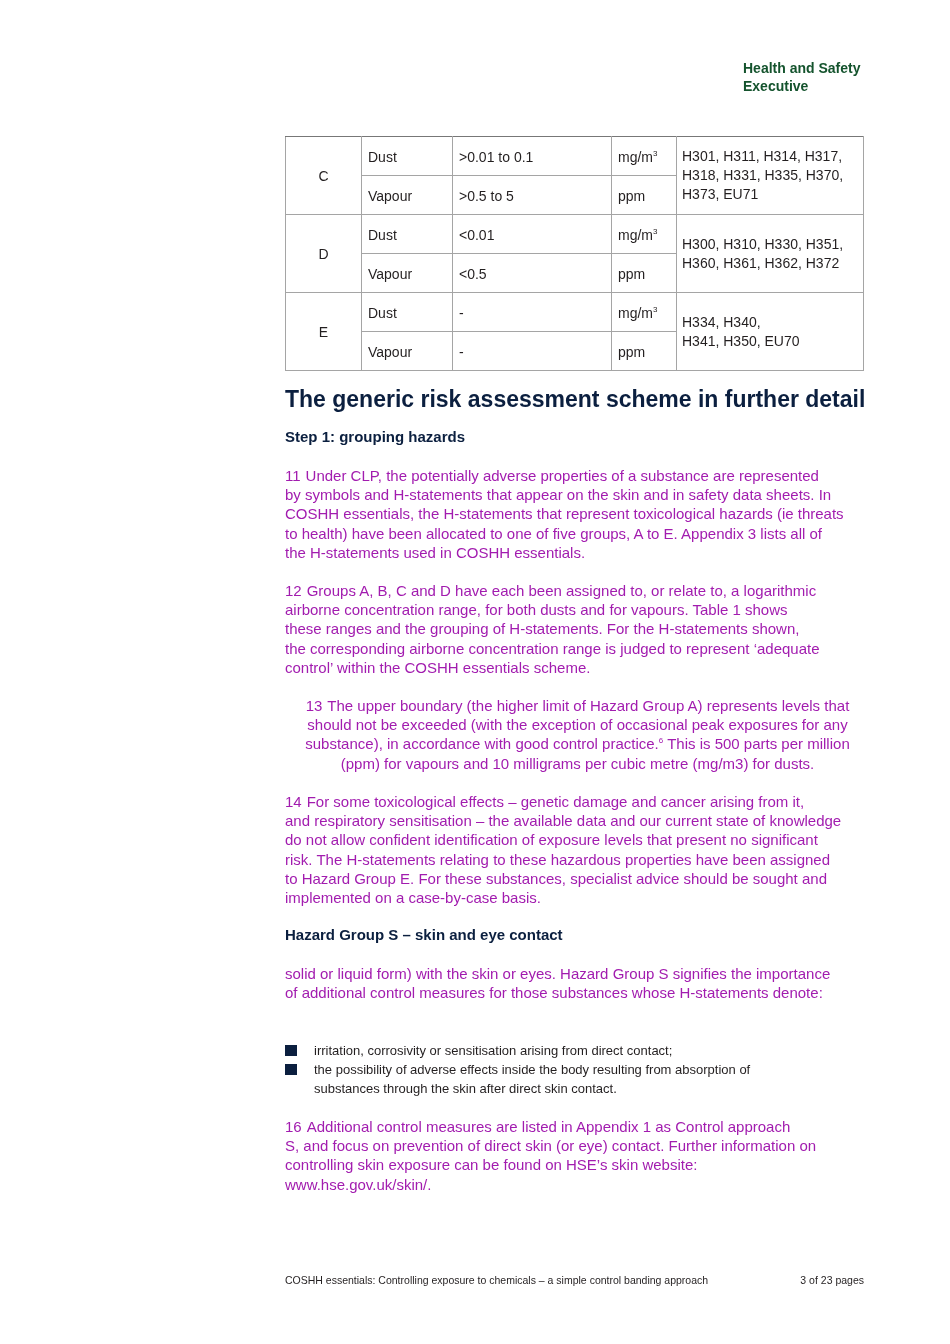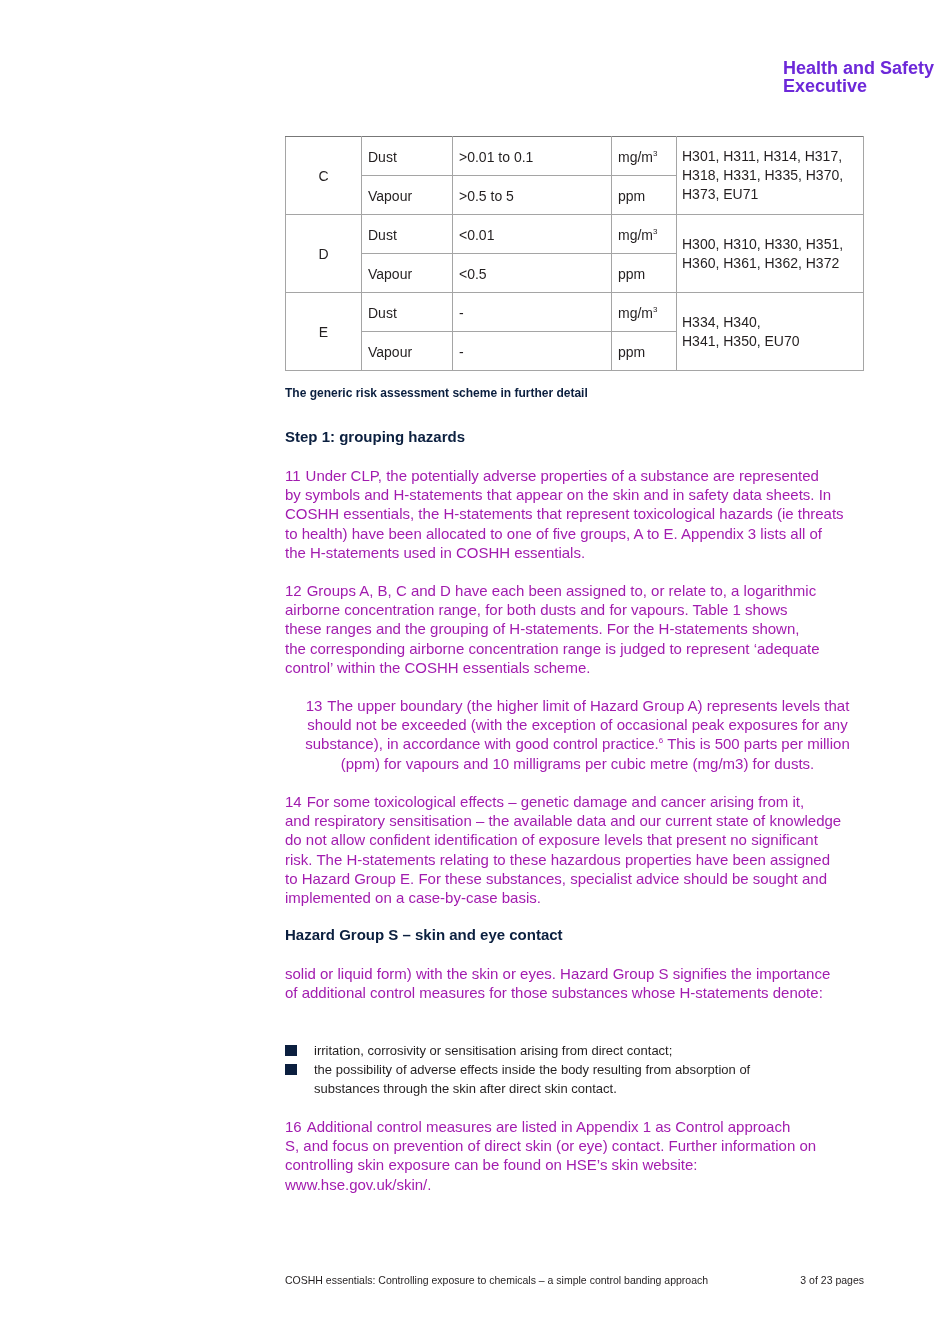--- a/index.html
+++ b/index.html
@@ -2,42 +2,42 @@
 <html><head>
   <meta charset="utf-8">
   <style>
     html, body { margin: 0; padding: 0; background: #ffffff; }
     body {
       width: 950px; height: 1344px; position: relative; overflow: hidden;
       font-family: "Liberation Sans", sans-serif; color: #231f20;
     }
     .org-name {
       position: absolute; left: 743px; top: 59px;
-      font-size: 18px; font-weight: bold; line-height: 18px; color: #6d28d9; margin-left: 40px;
+      font-size: 14px; font-weight: bold; line-height: 18px; color: #14532d;
     }
     .org-name div { white-space: nowrap; }
     table.hazard {
       position: absolute; left: 285px; top: 136px; width: 579px;
       border-collapse: collapse; font-size: 14px; color: #231f20;
       border: 1.3px solid #333;
     }
     table.hazard td {
       border: 1px solid #a5a5a5; padding: 0 0 0 6px; vertical-align: middle; height: 37px;
     }
     table.hazard td.grp { text-align: center; padding: 0; width: 75px; }
     table.hazard td.type { width: 84px; vertical-align: top; padding-top: 12px; height: 26px; }
     table.hazard td.range { width: 152px; vertical-align: top; padding-top: 12px; height: 26px; }
     table.hazard td.unit { width: 58px; vertical-align: top; padding-top: 12px; height: 26px; }
     table.hazard tr.vap td.type, table.hazard tr.vap td.range, table.hazard tr.vap td.unit { padding-top: 12px; }
     table.hazard td.hst { padding-left: 5px; line-height: 19px; }
     table.hazard tr.group-start td { border-top: 1.2px solid #777; }
     sup { font-size: 8px; vertical-align: 6px; line-height: 0; }
     .main-h {
       position: absolute; left: 285px; top: 386px;
-      font-size: 12px; font-weight: bold; color: #0b1f3f; white-space: nowrap;
+      font-size: 23px; font-weight: bold; color: #0b1f3f; white-space: nowrap;
     }
     .sub-h {
       position: absolute; left: 285px;
       font-size: 15px; font-weight: bold; color: #0b1f3f; white-space: nowrap;
     }
     .para {
       position: absolute; left: 285px; width: 585px;
       font-size: 15px; line-height: 19.2px; color: #a21caf;
     }
     .para .ln { white-space: nowrap; }

